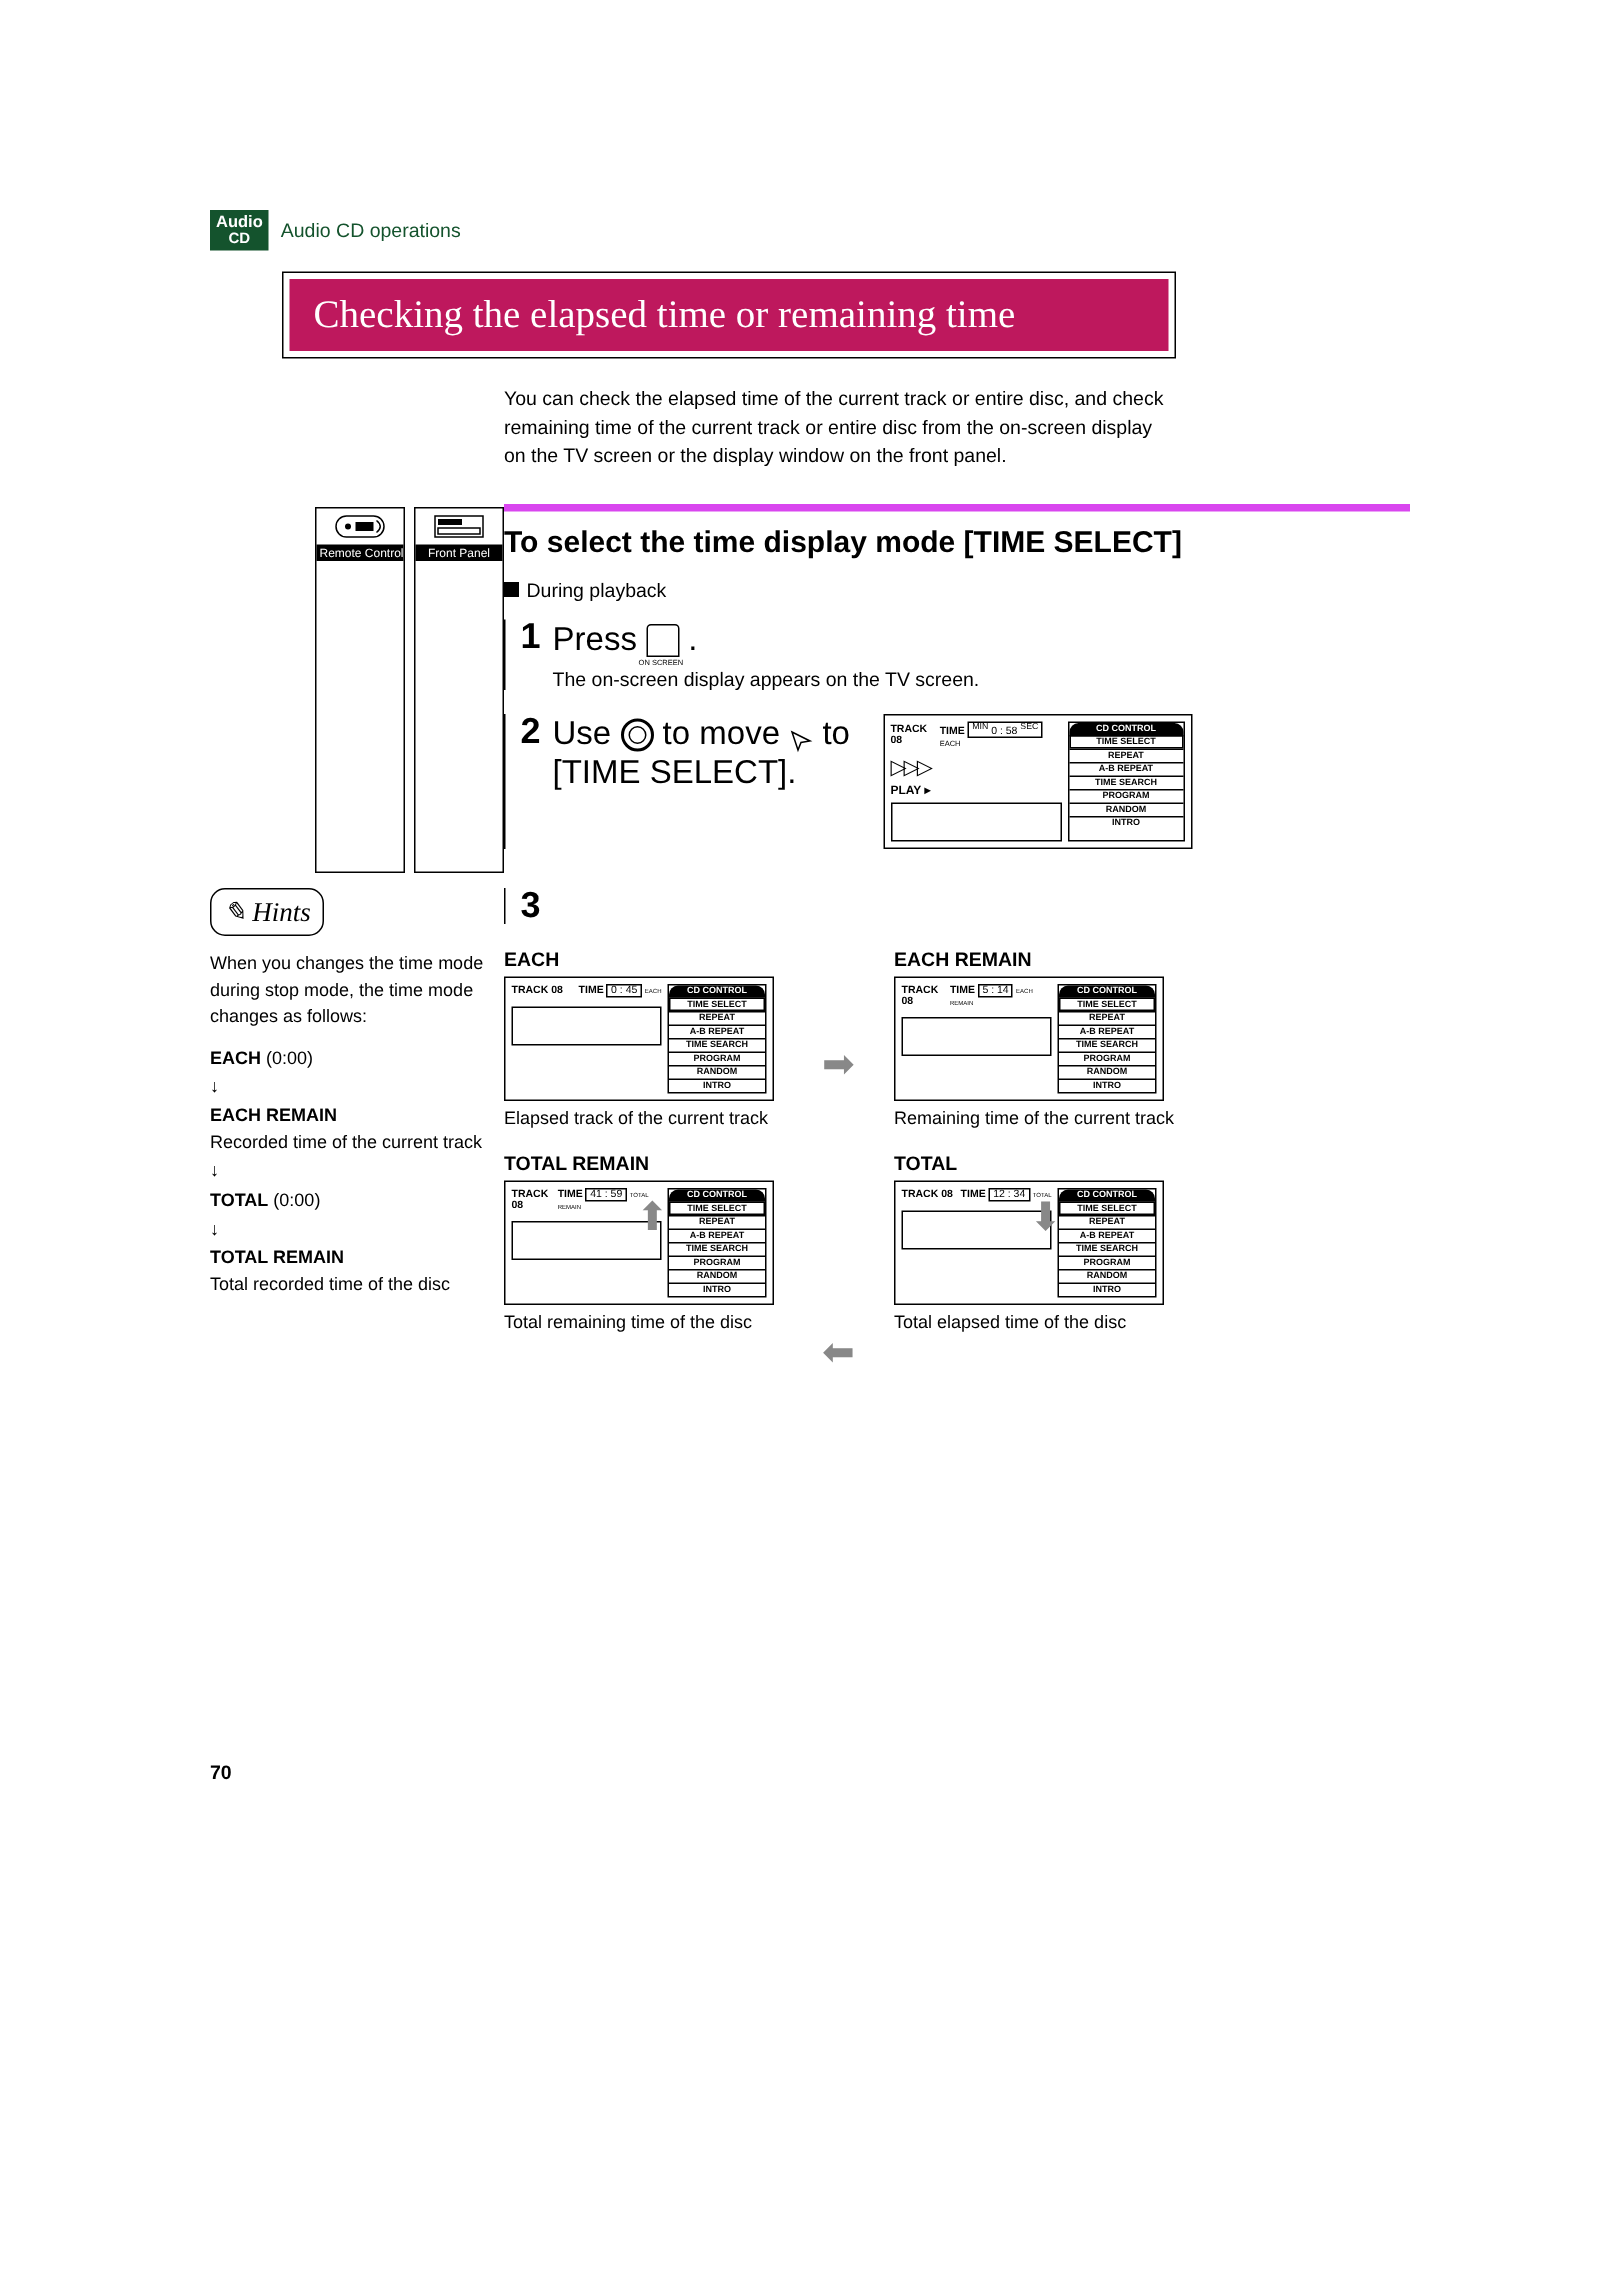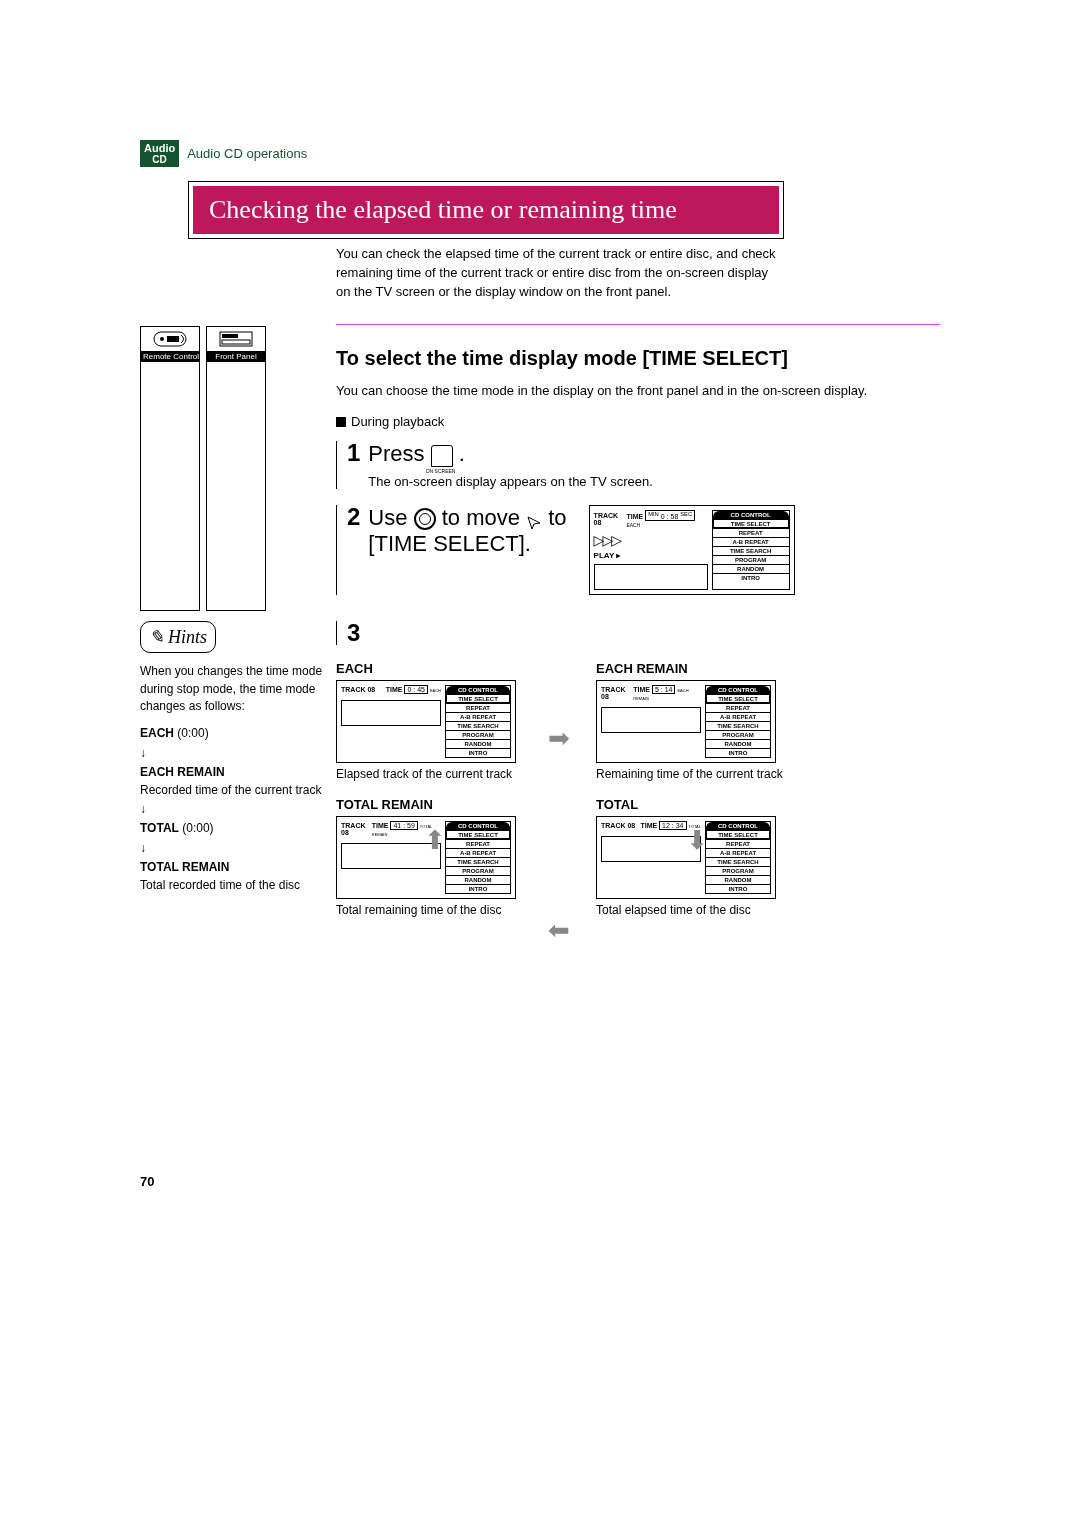--- a/index.html
+++ b/index.html
@@ -27,32 +27,32 @@
   }
   .title-inner {
     background: #be185d; color: #fff; font-size: 26px; font-weight: normal;
     padding: 9px 16px; margin: 4px;
     font-family: "Times New Roman", serif;
   }
   .intro {
     margin-left: 196px;
     font-size: 13px;
     line-height: 1.45;
-    margin-top: 6px;
+    margin-top: 18px;
     width: 448px;
   }
   .section-wrap { margin-top: 22px; display: flex; gap: 0; }
-  .controls-icons { width: 196px; display:flex; gap:6px; padding-top:2px; }
+  .controls-icons { width: 196px; display:flex; gap:6px; padding-top:2px;justify-content:flex-end; }
   .ctrl-box {
     width: 60px; border:1px solid #000; text-align:center;
   }
   .ctrl-box .icon-top { height:24px; display:flex; align-items:center; justify-content:center; font-size:16px; }
   .ctrl-box .icon-label { background:#000; color:#fff; font-size:8px; padding:1px 2px; white-space:nowrap; overflow:hidden; }
   .section-content { flex:1; }
-  .section-rule { border-top:1px solid #d946ef; padding-top:22px; }
+  .section-rule { border-top:5px solid #d946ef; padding-top:10px; }
   .section-title {
     font-size: 20px; font-weight:bold;
     font-family: Arial, Helvetica, sans-serif;
     margin-bottom: 12px;
   }
   .body-text { font-size: 13px; line-height:1.45; margin-bottom: 14px; }
   .cond-row { display:flex; align-items:center; gap:5px; margin-bottom:12px; font-size:13px; }
   .black-sq { width:10px; height:10px; background:#000; display:inline-block; }
   .step { display:flex; gap:8px; border-left:1px solid #000; padding-left:10px; margin-bottom: 16px; align-items:flex-start; }
   .step .num { font-size:24px; font-weight:bold; font-family:Arial; line-height:1; }
@@ -146,21 +146,20 @@
             <rect x="3" y="9" width="28" height="4" fill="none" stroke="#000"></rect>
           </svg>
       </div>
       <div class="icon-label">Front Panel</div>
     </div>
   </div>
   <div class="section-content">
     <div class="section-rule">
       <div class="section-title">To select the time display mode [TIME SELECT]</div>
     </div>
-    <div class="body-text">You can choose the time mode in the display on the front panel and in the on-screen display.</div>
     <div class="cond-row">
       <span class="black-sq"></span>
       <span>During playback</span>
     </div>
 
     <div class="step">
       <div class="num">1</div>
       <div>
         <div class="inst">
           <span>Press</span>

